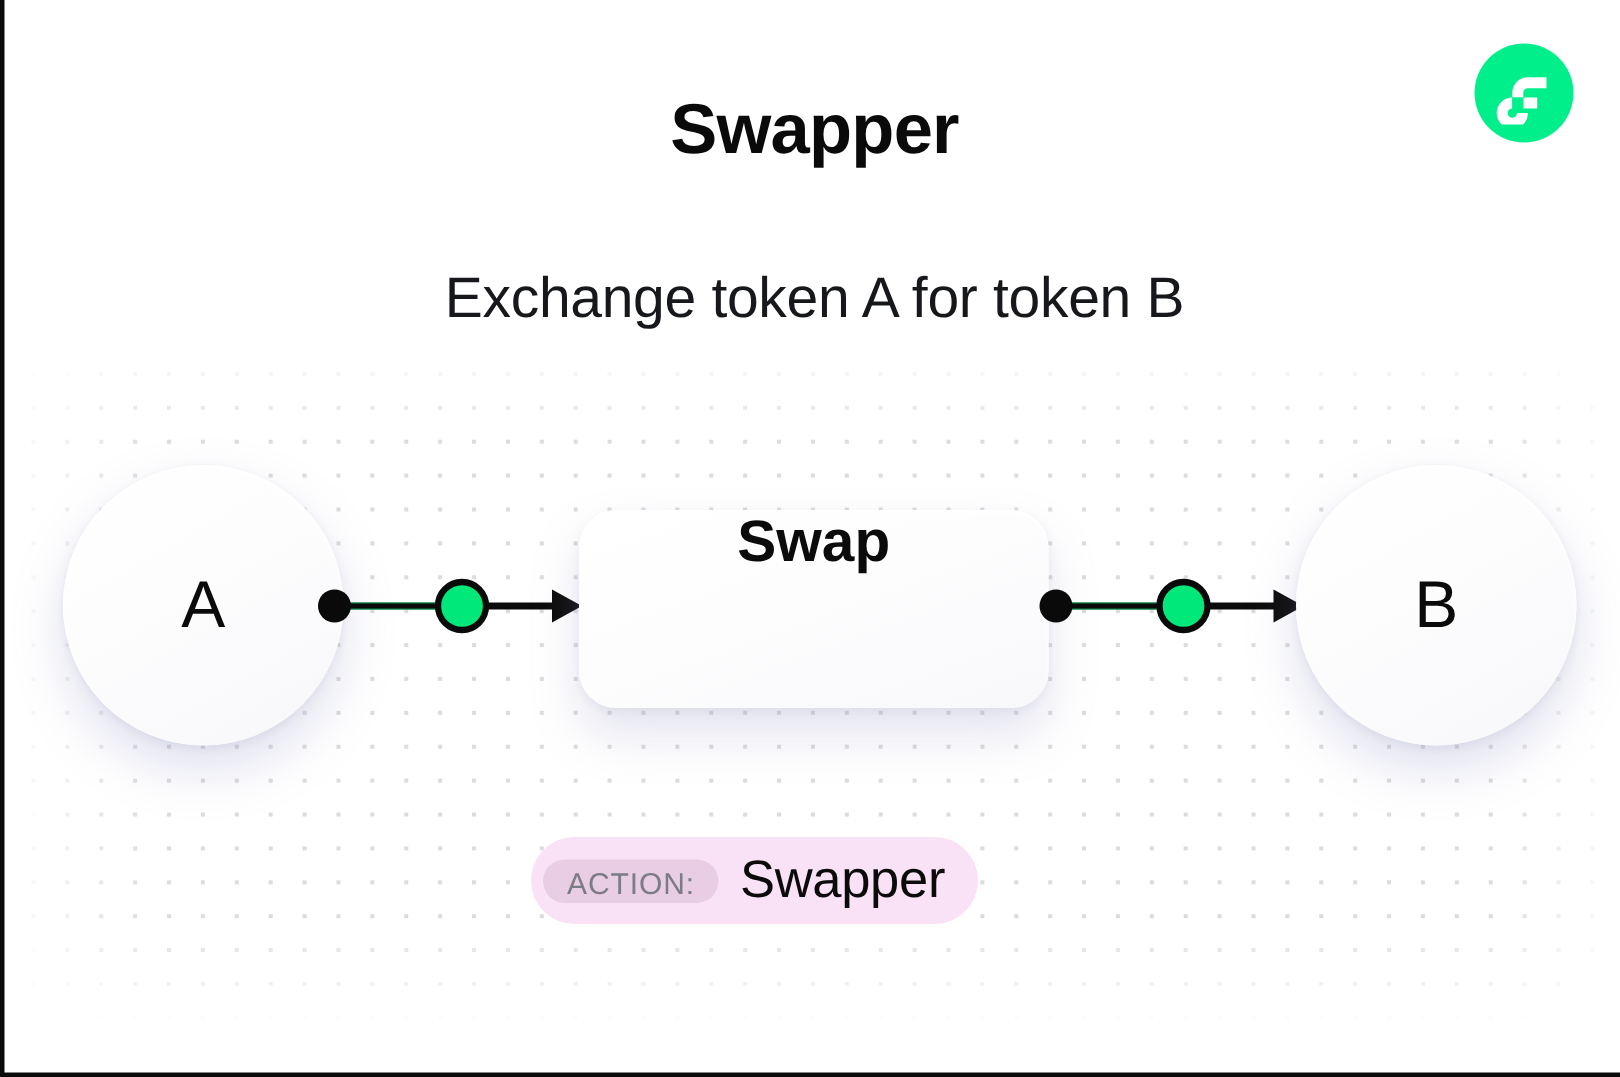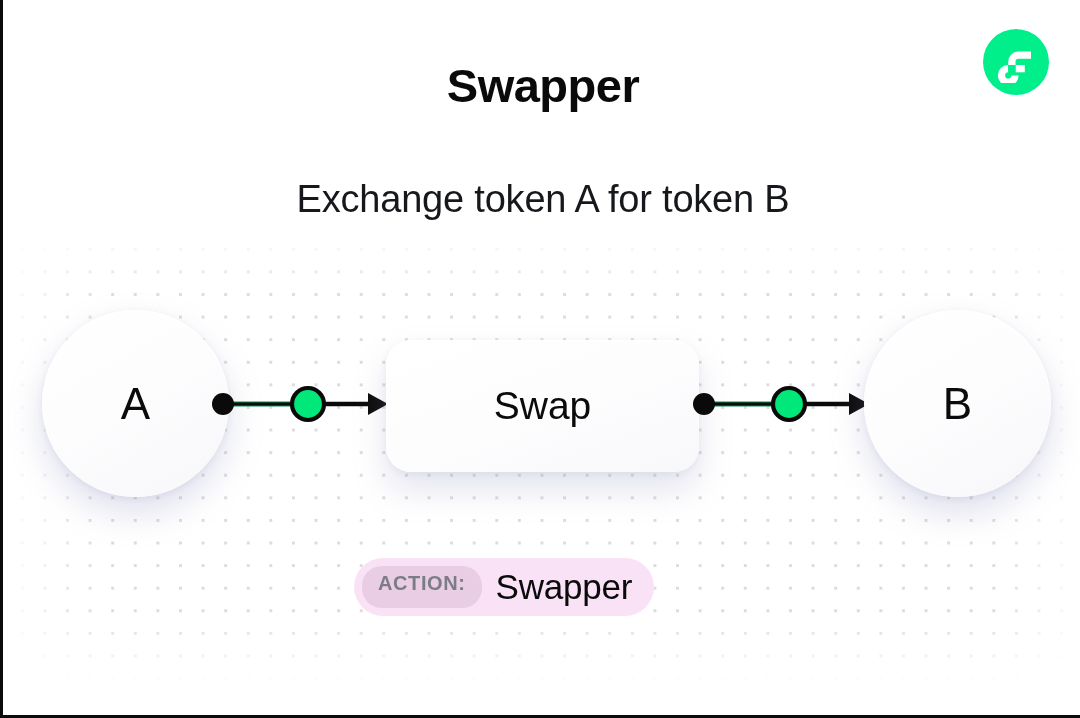--- a/index.html
+++ b/index.html
@@ -113,24 +113,24 @@
     top: 340px;
     width: 313px;
     height: 132px;
     border-radius: 25px;
     background: linear-gradient(160deg, #ffffff 0%, #fdfdfe 50%, #f8f8fb 100%);
     box-shadow:
       0 18px 32px rgba(150, 152, 195, 0.26),
       0 2px 6px rgba(130, 132, 175, 0.10),
       inset 0 2px 3px rgba(255, 255, 255, 0.95);
     display: flex;
-    align-items: center;
+    align-items: flex-start;
     justify-content: center;
     font-size: 39px;
-    font-weight: 400;
+    font-weight: 700;
     color: #0b0b0b;
   }
 
   
   .connector {
     position: absolute;
     top: 381px;
     width: 180px;
     height: 46px;
   }
@@ -147,23 +147,23 @@
     padding: 0 22px 0 8px;
     border-radius: 29px;
     background: #FAE2F6;
     display: flex;
     align-items: center;
     gap: 14px;
   }
   .action-chip {
     background: #E8CDE4;
     border-radius: 20px;
-    padding: 6px 16px 13px;
+    padding: 6px 16px 0;
     font-size: 20px;
-    font-weight: 700;
+    font-weight: 400;
     letter-spacing: 0.6px;
     color: #7c7c86;
   }
   .action-value {
     font-size: 35px;
     font-weight: 400;
     color: #0b0b0b;
     letter-spacing: -0.2px;
   }
 </style>

